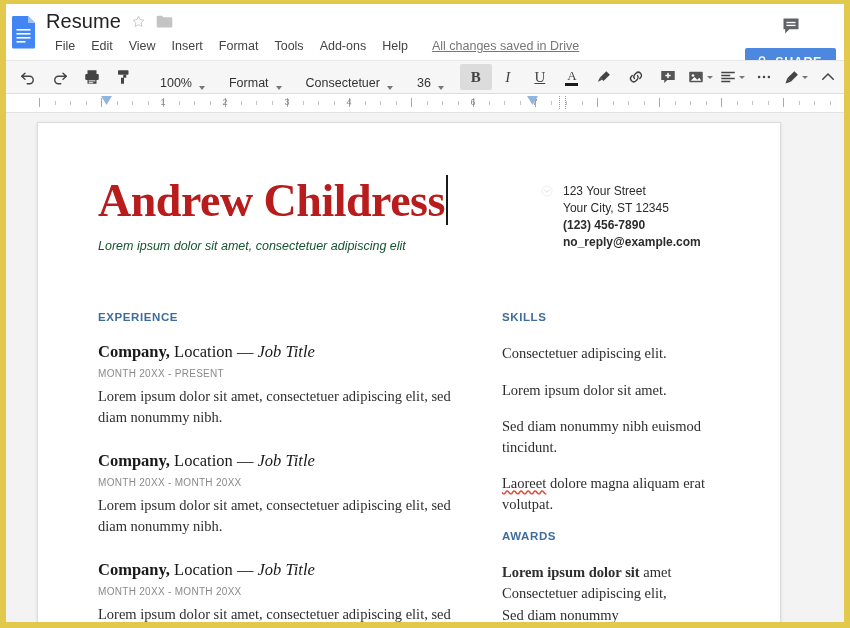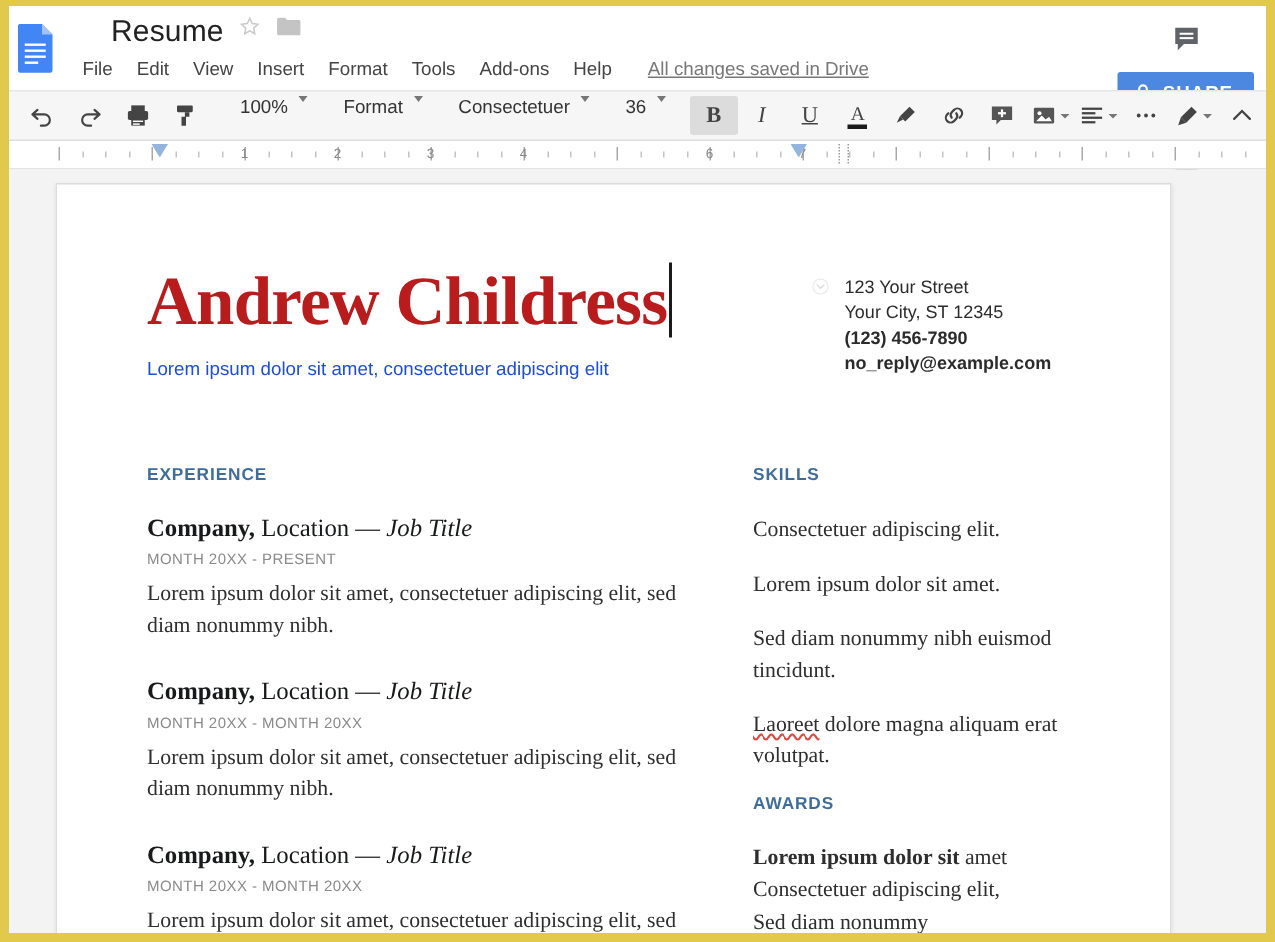--- a/index.html
+++ b/index.html
@@ -31,21 +31,21 @@
     height: 56px;
     background: #ffffff;
     box-sizing: border-box;
   }
   #docs-logo {
     position: absolute; left: 4px; top: 11px;
     width: 28px; height: 34px;
   }
   #title-row {
     position: absolute; left: 40px; top: 6px;
-    display: flex; align-items: flex-start; gap: 10px; margin-left: 28px;
+    display: flex; align-items: center; gap: 10px;
   }
   #doc-title {
     font-size: 20px; color: #222; letter-spacing: .1px;
     font-family: "Liberation Sans", sans-serif;
   }
   .mini-icon { display: inline-block; opacity: .45; }
   #menu-row {
     position: absolute; left: 41px; top: 33px;
     display: flex; align-items: center; gap: 0;
   }
@@ -97,21 +97,21 @@
     display: flex; align-items: center; justify-content: center;
     height: 26px; min-width: 26px;
     border-radius: 2px; cursor: pointer; color: #444;
     padding: 0 3px;
   }
   .tb.active { background: #dcdcdc; }
   .tb-sep {
     width: 1px; height: 20px; background: #dadada; margin: 0 6px;
   }
   .tb-combo {
-    display: flex; align-items: flex-start; justify-content: space-between;
+    display: flex; align-items: flex-end; justify-content: space-between;
     height: 26px; border-radius: 2px; cursor: pointer;
     font-size: 12.5px; color: #333; padding: 0 4px 0 8px;
     font-family: "Liberation Sans", sans-serif;
   }
   .caret {
     width: 0; height: 0; margin-left: 7px;
     border-left: 3.5px solid transparent;
     border-right: 3.5px solid transparent;
     border-top: 4px solid #777;
   }
@@ -188,21 +188,22 @@
     display: inline-block;
     width: 2px; height: 50px;
     background: #1a1a1a;
     vertical-align: -9px;
     margin-left: 1px;
   }
   #person-tagline {
     margin-top: 14px;
     font-family: "Liberation Sans", sans-serif;
     font-size: 12.5px;
-    color: #1d4ed8;
+    color: #14532d;
+    font-style: italic;
   }
   #contact-block {
     position: absolute;
     left: 465px; top: 8px;
     font-family: "Liberation Sans", sans-serif;
     font-size: 12px;
     color: #2b2b2b;
     line-height: 1.42;
   }
   #contact-block .bold { font-weight: bold; }

